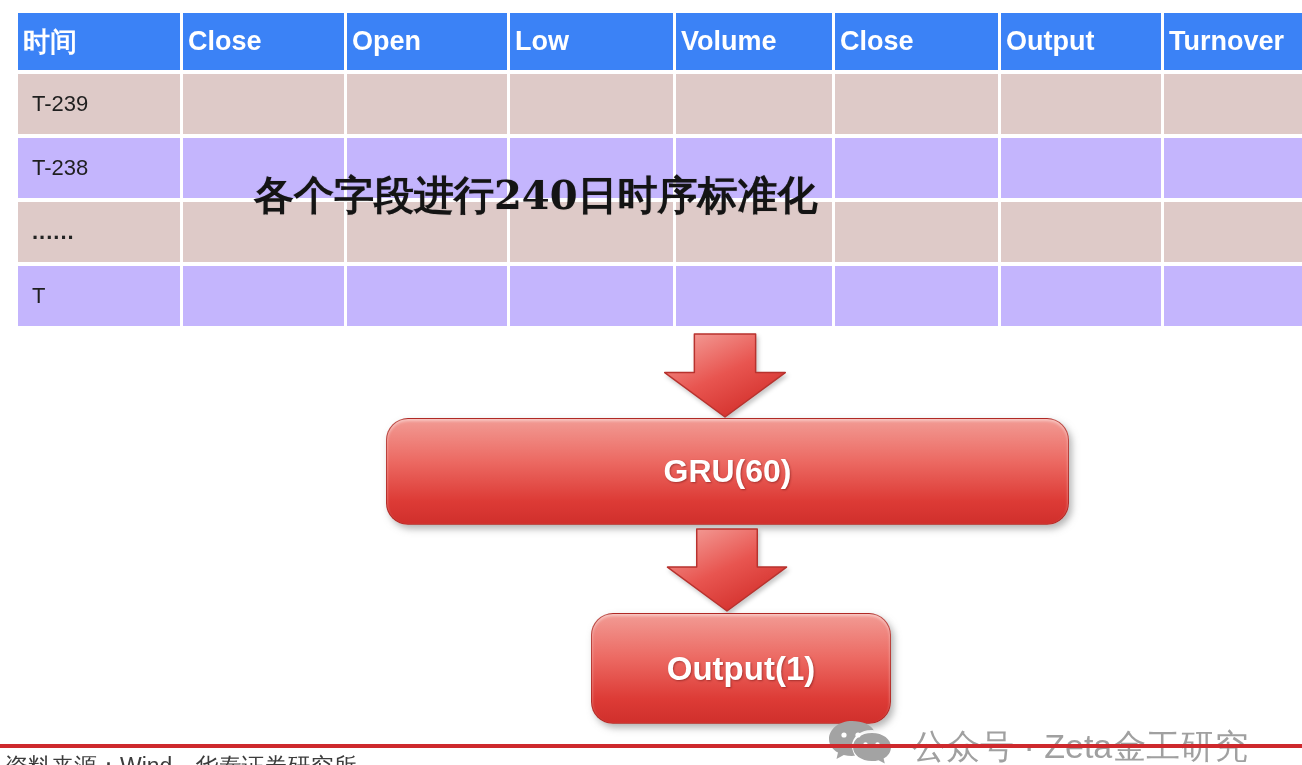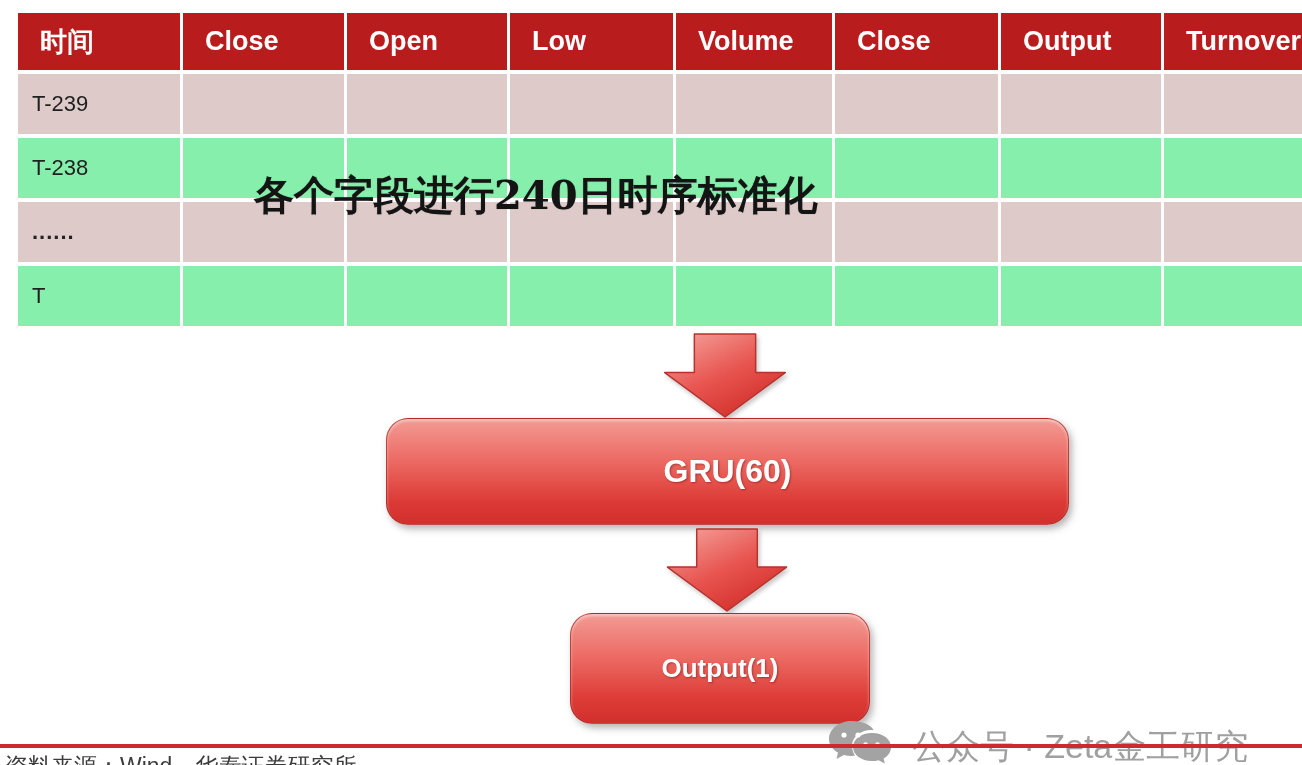--- a/index.html
+++ b/index.html
@@ -11,31 +11,31 @@
   
   .table{
     position:absolute;left:18px;top:13px;width:1277px;
     display:grid;
     grid-template-columns:162px 161px 160px 163px 156px 163px 160px 152px;
     grid-auto-rows:auto;
     column-gap:3px;row-gap:4px;
     z-index:1;
   }
   .hcell{
-    height:57px;background:#b91c1c;color:#ffffff;
+    height:57px;background:#3b82f6;color:#ffffff;
     font-size:27px;font-weight:bold;
-    display:flex;align-items:center;padding-left:22px;box-sizing:border-box;
+    display:flex;align-items:center;padding-left:5px;box-sizing:border-box;
   }
   .cell{
     height:60px;display:flex;align-items:center;
     padding-left:14px;box-sizing:border-box;
     font-size:22px;color:#1f1f1f;
   }
   .dark{background:#decac8;}
-  .light{background:#86efac;}
+  .light{background:#c4b5fd;}
   .dots{font-weight:700;letter-spacing:1px;font-size:22px;color:#222;}
 
   
   .annot{
     position:absolute;z-index:2;color:#141414;
     font-family:"DejaVu Serif","Liberation Serif",serif;
     font-weight:600;font-size:40px;white-space:nowrap;
     text-shadow:0 0 1px rgba(0,0,0,.35);
   }
   .annot1{left:296px;top:98px;}
@@ -49,21 +49,21 @@
   .nodebox{
     position:absolute;z-index:1;border-radius:22px;
     background:linear-gradient(180deg,#f29b94 0%,#ec6a63 40%,#dd3b36 78%,#d02f2c 100%);
     border:1px solid rgba(158,38,34,.65);
     box-shadow:3px 4px 7px rgba(110,110,110,.5), inset 0 2px 3px rgba(255,255,255,.45);
     display:flex;align-items:center;justify-content:center;
     color:#ffffff;font-weight:bold;
     text-shadow:1px 1px 2px rgba(90,10,10,.45);
   }
   .gru{left:386px;top:418px;width:681px;height:105px;font-size:32px;}
-  .out{left:570px;top:613px;width:298px;height:109px;font-size:26px;text-align:center;}
+  .out{left:591px;top:613px;width:298px;height:109px;font-size:33px;text-align:center;}
 
   
   .redline{
     position:absolute;left:0;top:744px;width:1302px;height:4px;
     background:#ce292d;z-index:4;
   }
   .watermark{
     position:absolute;left:826px;top:720px;z-index:3;
     display:flex;align-items:center;gap:10px;
     color:#a0a0a0;font-size:34px;white-space:nowrap;

